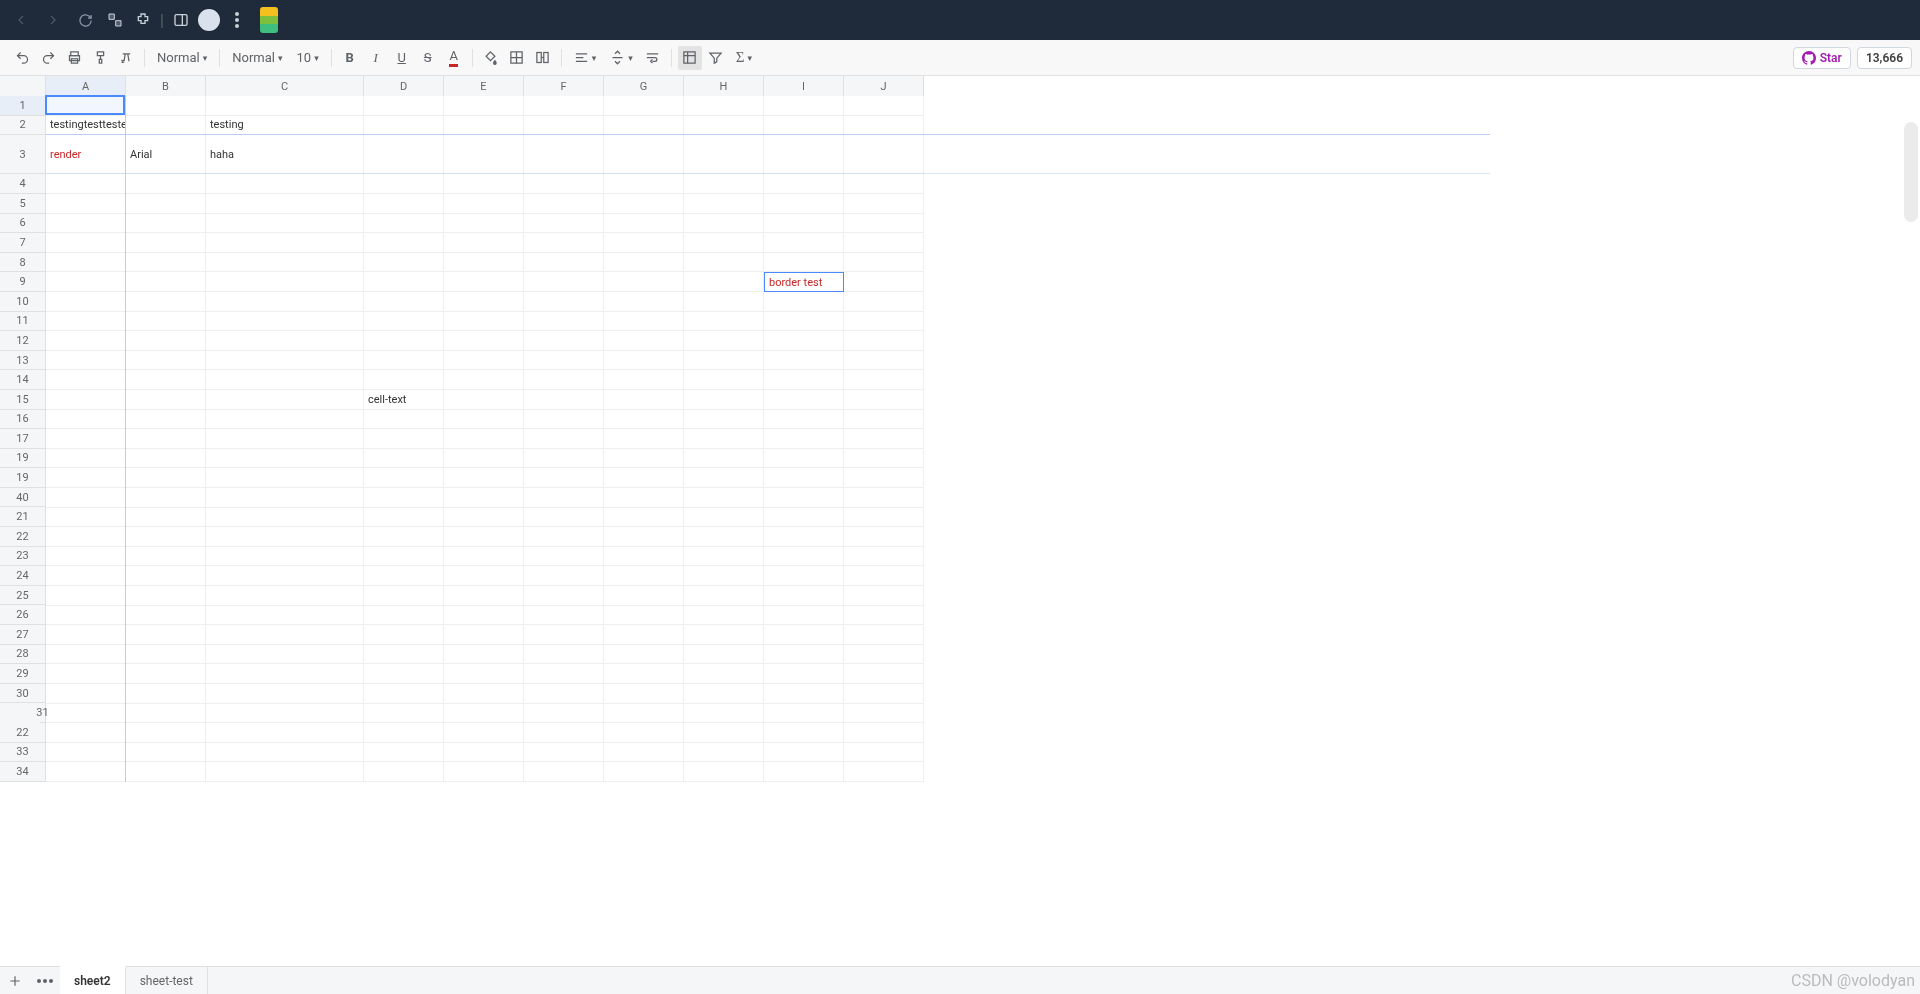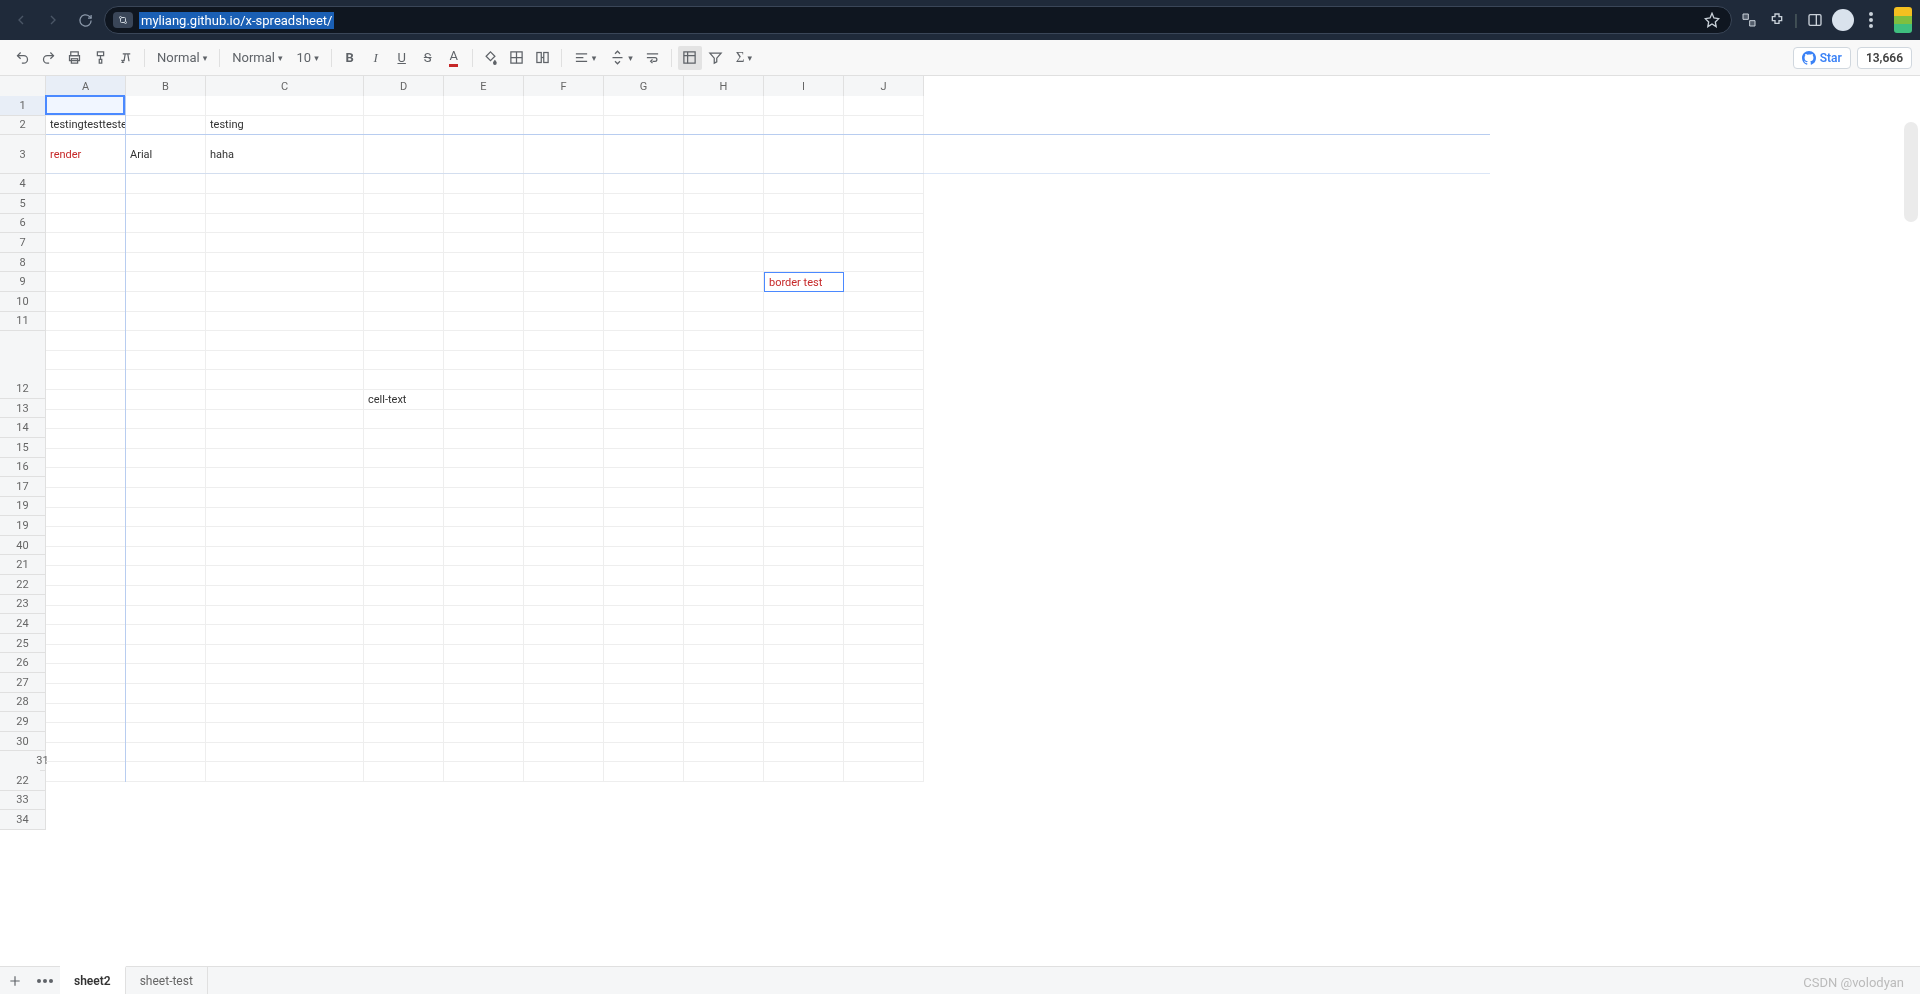--- a/index.html
+++ b/index.html
@@ -16,21 +16,21 @@
 .avatar{width:22px;height:22px;border-radius:50%;background:#d9e2ec}
 .perf{width:18px;height:26px;border-radius:3px;background:linear-gradient(#f4c020 0 33%,#7fbf3f 33% 66%,#3fbf7f 66% 100%);margin-left:6px}
 
 .sheet-toolbar{height:36px;border-bottom:1px solid #e0e0e0;display:flex;align-items:center;padding:0 10px;gap:2px;background:#f8f8f8;position:relative}
 .tbtn{min-width:24px;height:24px;display:flex;align-items:center;justify-content:center;color:#5f6368;cursor:pointer;border-radius:2px;padding:0 3px;font-size:13px}
 .tbtn.on{background:#e3e3e3}
 .tdrop{display:flex;align-items:center;gap:3px;padding:0 6px;height:24px;cursor:pointer;color:#5f6368;font-size:13px}
 .divider{width:1px;height:18px;background:#e0e0e0;margin:0 4px}
 .caret{font-size:9px;color:#5f6368}
 .gh-right{position:absolute;right:8px;display:flex;align-items:center;gap:6px}
-.gh-btn{display:flex;align-items:center;gap:4px;border:1px solid #d0d7de;border-radius:4px;padding:3px 8px;font-size:12px;background:#fff;color:#3b82f6;font-weight:600}
+.gh-btn{display:flex;align-items:center;gap:4px;border:1px solid #d0d7de;border-radius:4px;padding:3px 8px;font-size:12px;background:#fff;color:#a21caf;font-weight:600}
 .gh-count{border:1px solid #d0d7de;border-radius:4px;padding:3px 8px;font-size:12px;background:#fff;color:#404040;font-weight:600}
 
 .grid-wrap{position:relative;height:calc(994px - 40px - 36px - 28px);overflow:hidden}
 .colheads{position:absolute;left:0;top:0;height:20px;display:flex;background:#f5f6f7;border-bottom:1px solid #e0e0e0}
 .corner{width:46px;height:20px;border-right:1px solid #e0e0e0;background:#f5f6f7}
 .colh{height:20px;border-right:1px solid #e0e0e0;display:flex;align-items:center;justify-content:center;font-size:11px;color:#666;background:#f5f6f7;cursor:pointer}
 .colh.sel{background:#e8eef7}
 .rowheads{position:absolute;left:0;top:20px;width:46px;background:#f5f6f7;border-right:1px solid #e0e0e0}
 .rowh{height:19.6px;border-bottom:1px solid #e0e0e0;display:flex;align-items:center;justify-content:center;font-size:11px;color:#666;cursor:pointer}
 .rowh.sel{background:#e8eef7}
@@ -41,21 +41,21 @@
 .selection{position:absolute;border:2px solid #4b89ff;background:rgba(75,137,255,.08);pointer-events:none}
 .row-marker{position:absolute;left:46px;height:1px;background:#b8cdf0;width:1444px;pointer-events:none}
 .col-marker{position:absolute;top:20px;width:1px;background:#b8cdf0;pointer-events:none}
 
 .vscroll{position:absolute;right:2px;top:46px;width:14px;height:100px;background:#ccc;border-radius:7px;opacity:.4}
 
 .sheet-tabs{height:28px;border-top:1px solid #e0e0e0;display:flex;align-items:center;background:#f5f6f7;position:relative}
 .tabbtn{width:30px;height:28px;display:flex;align-items:center;justify-content:center;color:#5f6368;cursor:pointer}
 .tab{height:28px;padding:0 14px;display:flex;align-items:center;font-size:12px;color:#666;cursor:pointer;border-right:1px solid #e0e0e0}
 .tab.active{background:#fff;color:#333;font-weight:600;border-top:2px solid #fff;margin-top:-1px}
-.watermark{position:absolute;right:16px;bottom:4px;font-size:13px;color:#bbb}
+.watermark{position:absolute;right:5px;bottom:4px;font-size:16px;color:#bbb}
 svg{display:block}
 </style>
 </head>
 <body>
 
 <div class="browser-bar">
   <div class="nav-btn disabled">
     <svg width="16" height="16" viewBox="0 0 24 24" fill="none" stroke="currentColor" stroke-width="2">
         <path d="M15 18l-6-6 6-6"></path>
       </svg>
@@ -63,38 +63,20 @@
   <div class="nav-btn disabled">
     <svg width="16" height="16" viewBox="0 0 24 24" fill="none" stroke="currentColor" stroke-width="2">
         <path d="M9 6l6 6-6 6"></path>
       </svg>
   </div>
   <div class="nav-btn">
     <svg width="15" height="15" viewBox="0 0 24 24" fill="none" stroke="currentColor" stroke-width="2">
         <path d="M21 12a9 9 0 1 1-3-6.7L21 8"></path>
         <path d="M21 3v5h-5"></path>
       </svg>
-  </div>
-  <div class="omnibox">
-    <span class="omni-chip">
-      <svg width="12" height="12" viewBox="0 0 24 24" fill="none" stroke="currentColor" stroke-width="2">
-          <circle cx="7" cy="7" r="2"></circle>
-          <circle cx="17" cy="17" r="2"></circle>
-          <path d="M7 9v6a2 2 0 0 0 2 2h6"></path>
-          <path d="M17 15V9a2 2 0 0 0-2-2H9"></path>
-        </svg>
-    </span>
-    <span class="url-sel">myliang.github.io/x-spreadsheet/</span>
-    <div class="omni-right">
-      <span class="chrome-icon">
-        <svg width="16" height="16" viewBox="0 0 24 24" fill="none" stroke="currentColor" stroke-width="2">
-            <path d="M12 2l2.9 6.9L22 10l-5 4.9 1.2 7.1L12 18l-6.2 4 1.2-7.1L2 10l7.1-1.1z"></path>
-          </svg>
-      </span>
-    </div>
   </div>
   <div class="chrome-icon">
     <svg width="16" height="16" viewBox="0 0 24 24" fill="currentColor">
         <path d="M3 3h8v8H3zM13 13h8v8h-8z" opacity=".3"></path>
         <path d="M11 3H3v8h8V3zm10 10h-8v8h8v-8z" fill="none" stroke="currentColor" stroke-width="1.5"></path>
       </svg>
   </div>
   <div class="chrome-icon">
     <svg width="16" height="16" viewBox="0 0 24 24" fill="none" stroke="currentColor" stroke-width="2">
         <path d="M9 3h6v4h4v6h-4v4H9v-4H5V7h4z"></path>
@@ -259,21 +241,21 @@
       <div class="rowh" style="height: 19.6px;">2</div>
       <div class="rowh" style="height: 39.2px;">3</div>
       <div class="rowh" style="height: 19.6px;">4</div>
       <div class="rowh" style="height: 19.6px;">5</div>
       <div class="rowh" style="height: 19.6px;">6</div>
       <div class="rowh" style="height: 19.6px;">7</div>
       <div class="rowh" style="height: 19.6px;">8</div>
       <div class="rowh" style="height: 19.6px;">9</div>
       <div class="rowh" style="height: 19.6px;">10</div>
       <div class="rowh" style="height: 19.6px;">11</div>
-      <div class="rowh" style="height: 19.6px; margin-top: 48px;">12</div>
+      <div class="rowh" style="height: 19.6px;">12</div>
       <div class="rowh" style="height: 19.6px;">13</div>
       <div class="rowh" style="height: 19.6px;">14</div>
       <div class="rowh" style="height: 19.6px;">15</div>
       <div class="rowh" style="height: 19.6px;">16</div>
       <div class="rowh" style="height: 19.6px;">17</div>
       <div class="rowh" style="height: 19.6px;">19</div>
       <div class="rowh" style="height: 19.6px;">19</div>
       <div class="rowh" style="height: 19.6px;">40</div>
       <div class="rowh" style="height: 19.6px;">21</div>
       <div class="rowh" style="height: 19.6px;">22</div>

